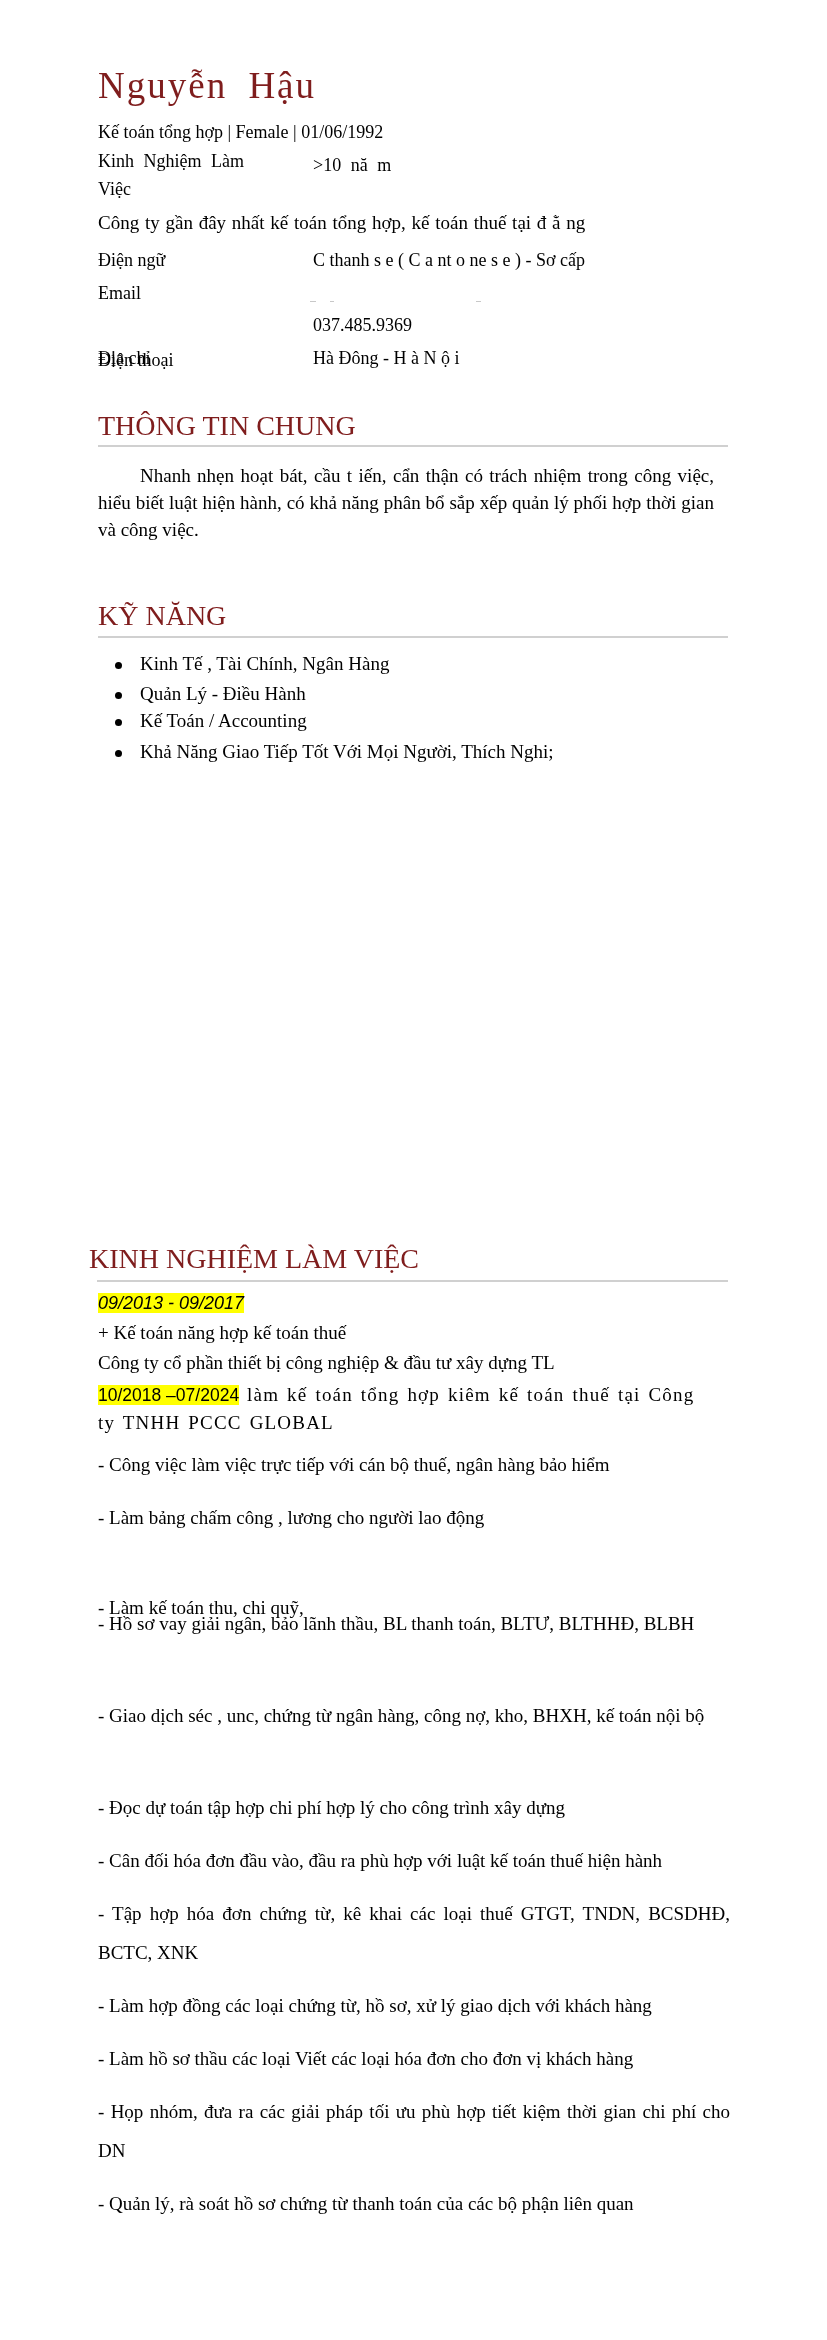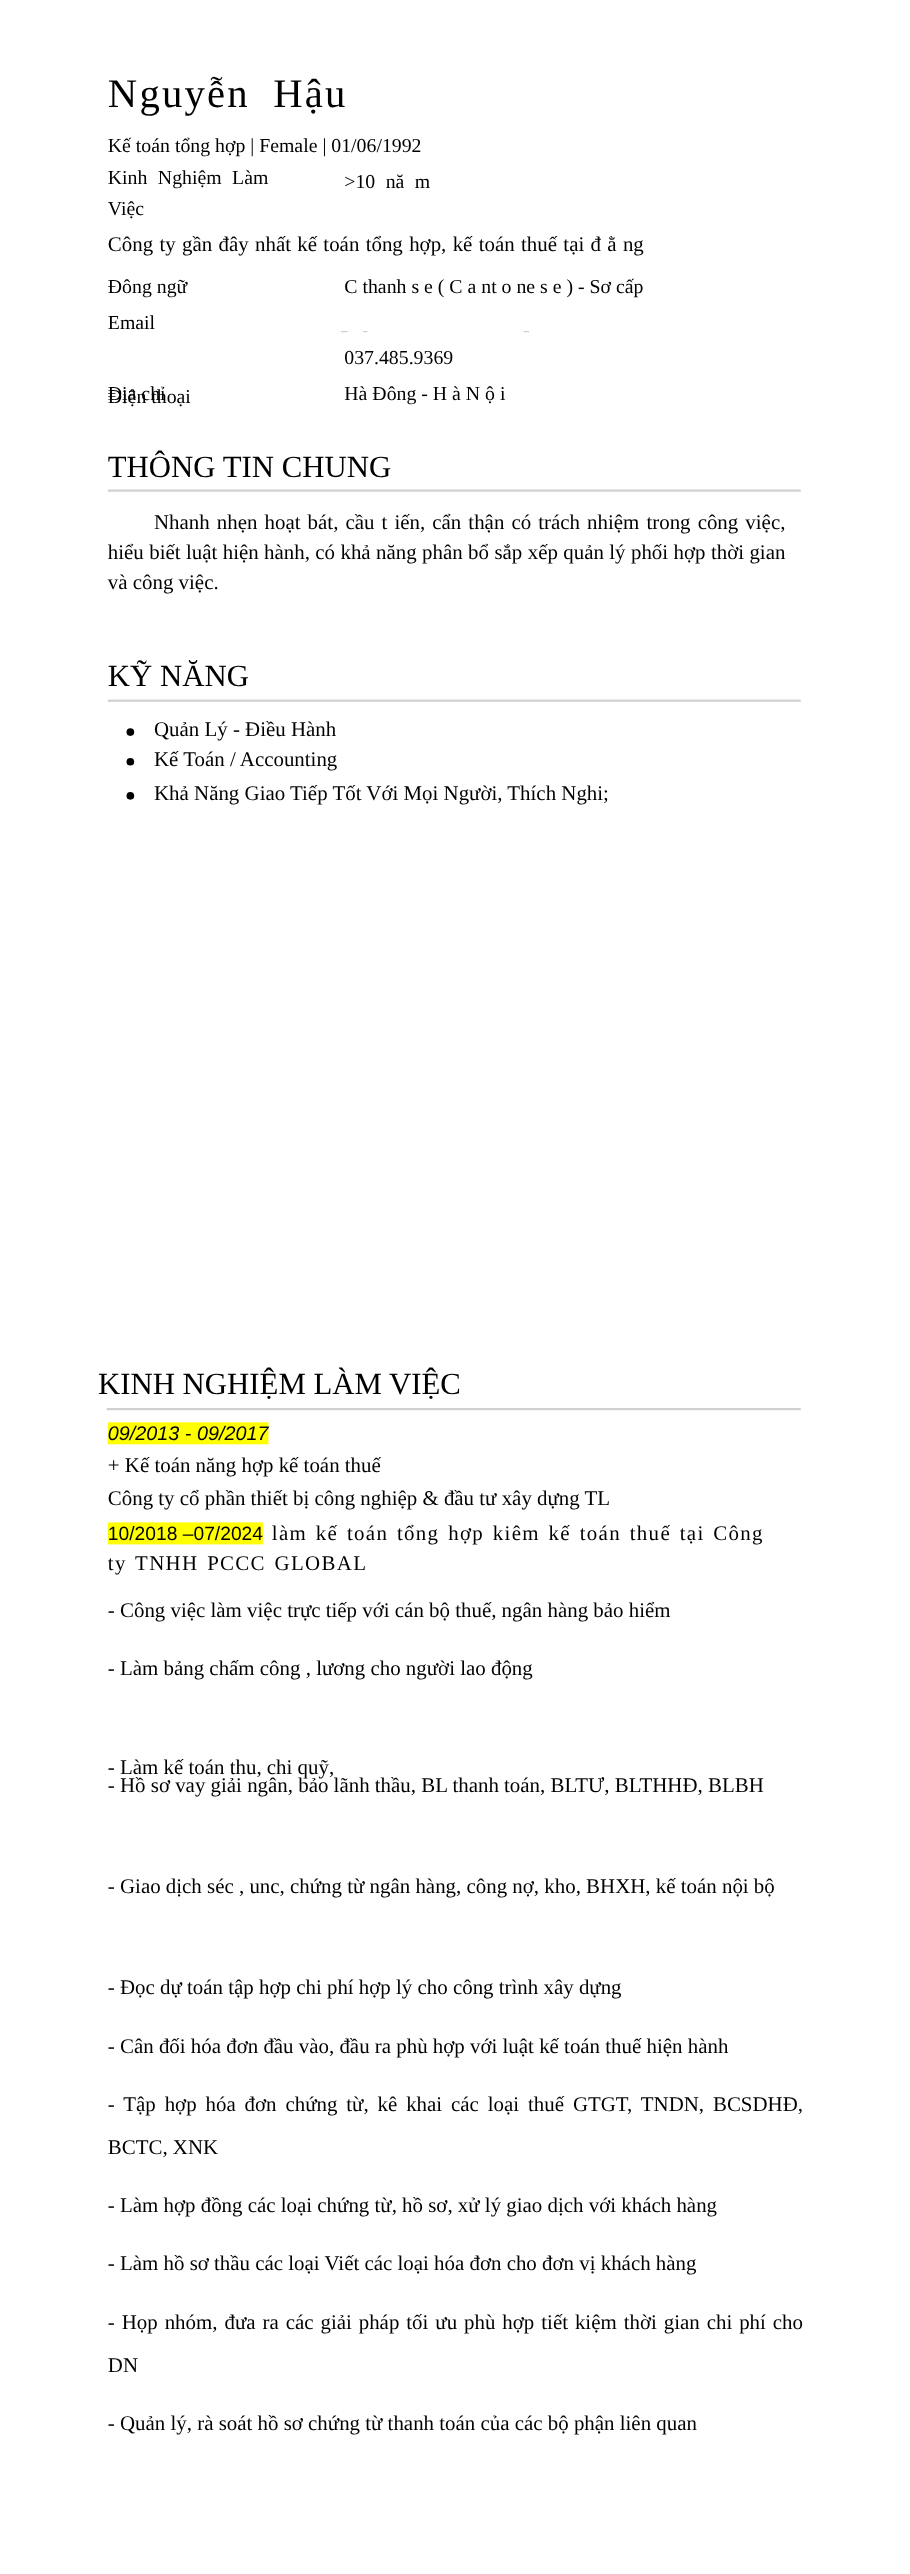--- a/index.html
+++ b/index.html
@@ -1,19 +1,19 @@
 <!DOCTYPE html>
 <html><head>
 <meta charset="utf-8">
 <style>
   html, body { margin: 0; padding: 0; background: #ffffff; }
   body { width: 827px; height: 2340px; position: relative; overflow: hidden;
          font-family: "Liberation Serif", serif; color: #000; }
   .abs { position: absolute; white-space: nowrap; }
-  .red { color: #000000; }
+  .red { color: #7f1d1d; }
   .name { left: 98px; top: 64px; font-size: 37px; letter-spacing: 2px; word-spacing: 10px; }
   .t18 { font-size: 18px; line-height: 22px; }
   .t19 { font-size: 19px; line-height: 24px; }
   .spaced { letter-spacing: 1.2px; word-spacing: 2px; }
   .heading { font-size: 28px; line-height: 32px; }
   .rule { position: absolute; height: 2px; background: #d0d0d0; }
   .para { position: absolute; left: 98px; width: 616px; font-size: 19px; line-height: 27px;
           text-align: justify; }
   .para.indent { text-indent: 42px; }
   ul.skills { position: absolute; left: 98px; top: 652px; margin: 0; padding: 0; list-style: none; }
@@ -33,21 +33,21 @@
 
 <div class="abs red name">Nguyễn Hậu</div>
 <div class="abs t18" style="left:98px; top:121px;">Kế toán tổng hợp | Female | 01/06/1992</div>
 
 <div class="abs t18" style="left:98px; top:150px; word-spacing:5px;">Kinh Nghiệm Làm</div>
 <div class="abs t18" style="left:98px; top:178px;">Việc</div>
 <div class="abs t18" style="left:313px; top:154px; word-spacing:5px;">&gt;10 nă m</div>
 
 <div class="abs t19" style="left:98px; top:211px; word-spacing:1px;">Công ty gần đây nhất  kế toán tổng hợp, kế toán thuế tại đ ằ ng</div>
 
-<div class="abs t18" style="left:98px; top:249px;">Đông ngữ</div>
+<div class="abs t18" style="left:98px; top:249px;">Điện ngữ</div>
 <div class="abs t18" style="left:313px; top:249px;">C thanh s e  ( C a nt o ne s e ) - Sơ cấp</div>
 
 <div class="abs t18" style="left:98px; top:282px;">Email</div>
 <div class="email-clip">
   <span style="left:0; width:6px;"></span>
   <span style="left:20px; width:4px;"></span>
   <span style="left:166px; width:5px;"></span>
 </div>
 
 <div class="abs t18" style="left:98px; top:314px;margin-top:35px;">Điện thoại</div>
@@ -56,20 +56,21 @@
 <div class="abs t18" style="left:98px; top:347px;">Địa chỉ</div>
 <div class="abs t18" style="left:313px; top:347px;">Hà Đông - H à N ộ i</div>
 
 <div class="abs red heading" style="left:98px; top:410px;">THÔNG TIN CHUNG</div>
 <div class="rule" style="left:98px; top:445px; width:630px;"></div>
 <div class="para indent" style="top:462px;">Nhanh nhẹn hoạt bát, cầu t iến, cẩn thận có trách nhiệm trong công việc, hiểu biết luật hiện hành, có khả năng phân bổ sắp xếp quản lý phối hợp thời gian và công việc.</div>
 
 <div class="abs red heading" style="left:98px; top:600px;text-align:right;">KỸ NĂNG</div>
 <div class="rule" style="left:98px; top:636px; width:630px;"></div>
 <ul class="skills">
+  <li style="height:30px;"><span class="bullet"></span><span>Kinh Tế , Tài Chính, Ngân Hàng</span></li>
   <li style="height:27px;"><span class="bullet"></span><span>Quản Lý - Điều Hành</span></li>
   <li style="height:31px;"><span class="bullet"></span><span>Kế Toán / Accounting</span></li>
   <li style="height:26px;"><span class="bullet"></span><span>Khả Năng Giao Tiếp Tốt Với Mọi Người, Thích Nghi;</span></li>
 </ul>
 
 <div class="abs red heading" style="left:89px; top:1243px;">KINH NGHIỆM LÀM VIỆC</div>
 <div class="rule" style="left:97px; top:1280px; width:631px;"></div>
 
 <div class="abs" style="left:98px; top:1291px; font-size:19px; line-height:24px;">
   <span class="hl sans italic" style="font-size:18px;">09/2013 - 09/2017</span>

